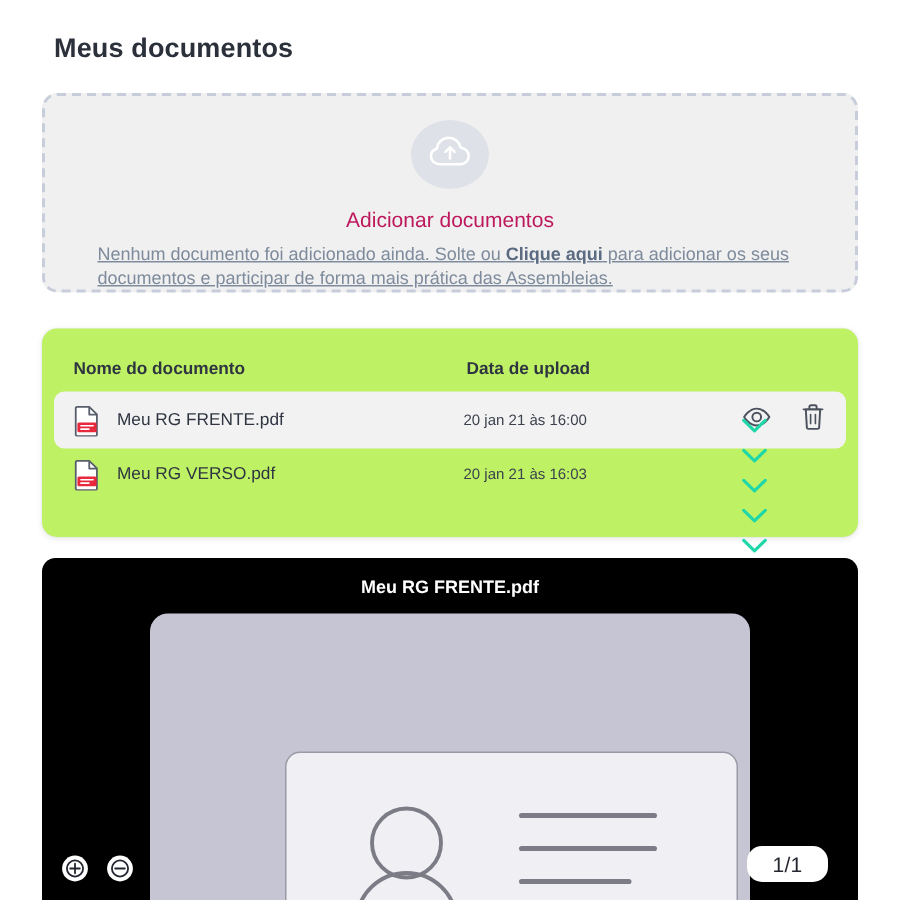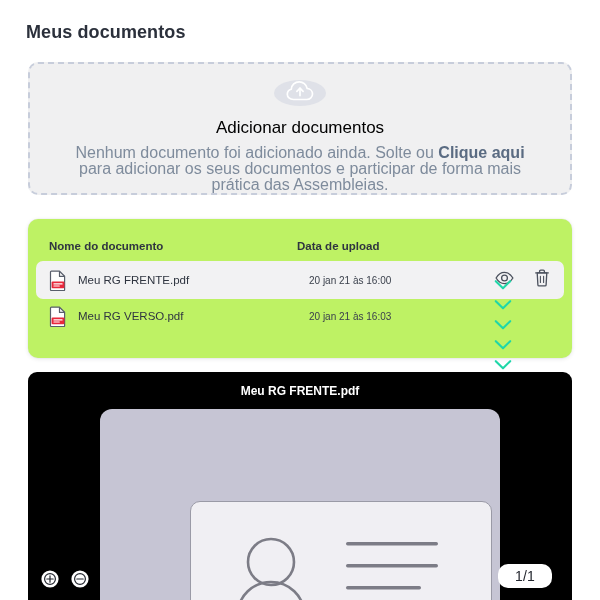--- a/index.html
+++ b/index.html
@@ -12,21 +12,21 @@
     background: #ffffff;
     font-family: "Liberation Sans", sans-serif;
     color: #2b2f38;
     overflow: hidden;
     position: relative;
   }
 
   
   .page-title {
     position: absolute;
-    left: 26px;
+    left: 36px;
     top: 22px;
     font-size: 18px;
     font-weight: 700;
     color: #2b303b;
     letter-spacing: .1px;
   }
 
   
   .dropzone {
     position: absolute;
@@ -48,31 +48,32 @@
     width: 52px;
     height: 52px;
     border-radius: 50%;
     background: #dfe1e8;
     display: flex;
     align-items: center;
     justify-content: center;
   }
   .dz-title {
     margin-top: 12px;
-    font-size: 17px;
-    color: #000000;
+    font-size: 14px;
+    color: #be185d;
     font-weight: 400;
   }
   .dz-sub {
     margin-top: 7px;
     width: 470px;
-    text-align: center;
-    font-size: 16px;
+    text-align: left;
+    font-size: 12px;
     line-height: 16px;
     color: #7e8b9c;
+    text-decoration: underline;
   }
   .dz-sub b {
     color: #5a6b82;
     font-weight: 700;
   }
 
   
   .list-card {
     position: absolute;
     left: 28px;
@@ -85,21 +86,21 @@
     box-shadow: 0 1px 4px rgba(23,28,40,.10), 0 0 0 .5px rgba(23,28,40,.04);
   }
   .col-head {
     position: absolute;
     top: 21px;
     font-size: 11.5px;
     font-weight: 700;
     color: #2f3540;
   }
   .col-head.name { left: 21px; }
-  .col-head.date { left: 269px; }
+  .col-head.date { left: 283px; }
 
   .row {
     position: absolute;
     left: 8px;
     width: 528px;
     height: 38px;
     border-radius: 7px;
     display: flex;
     align-items: center;
   }

